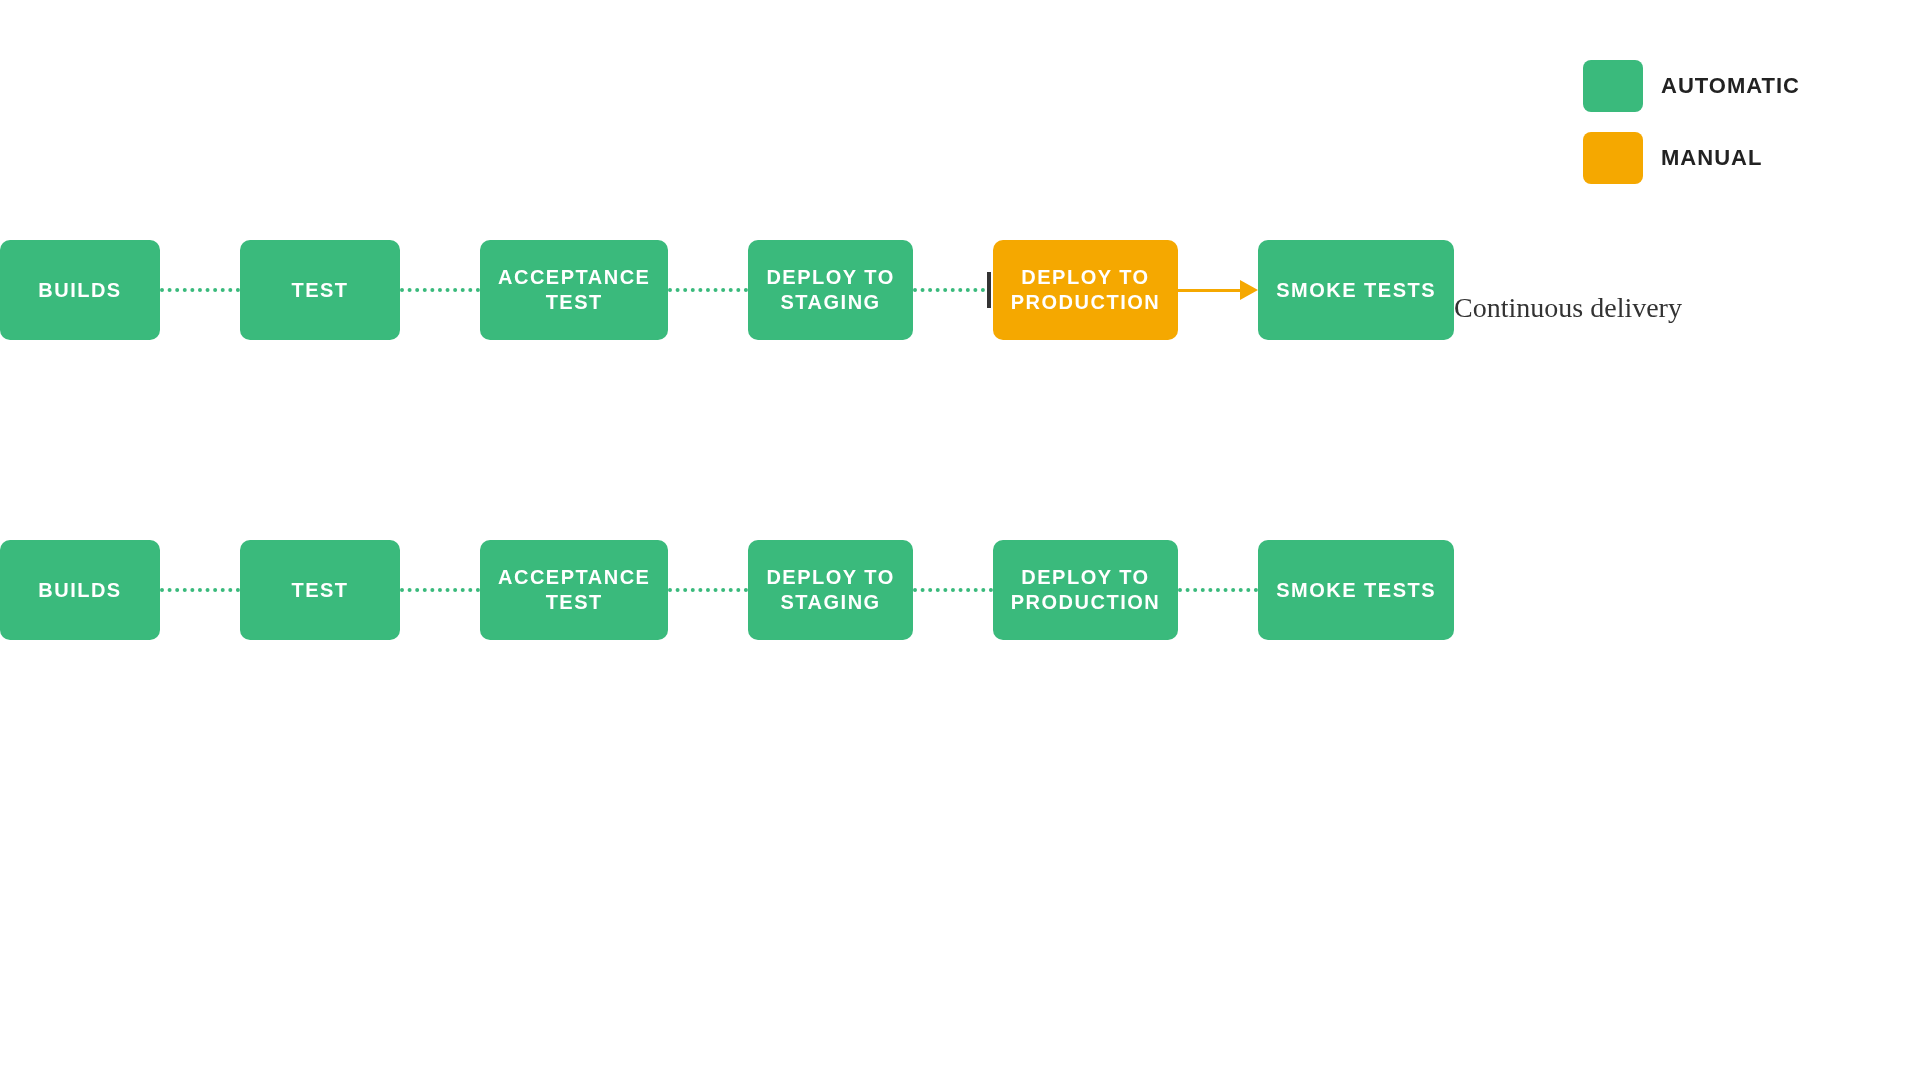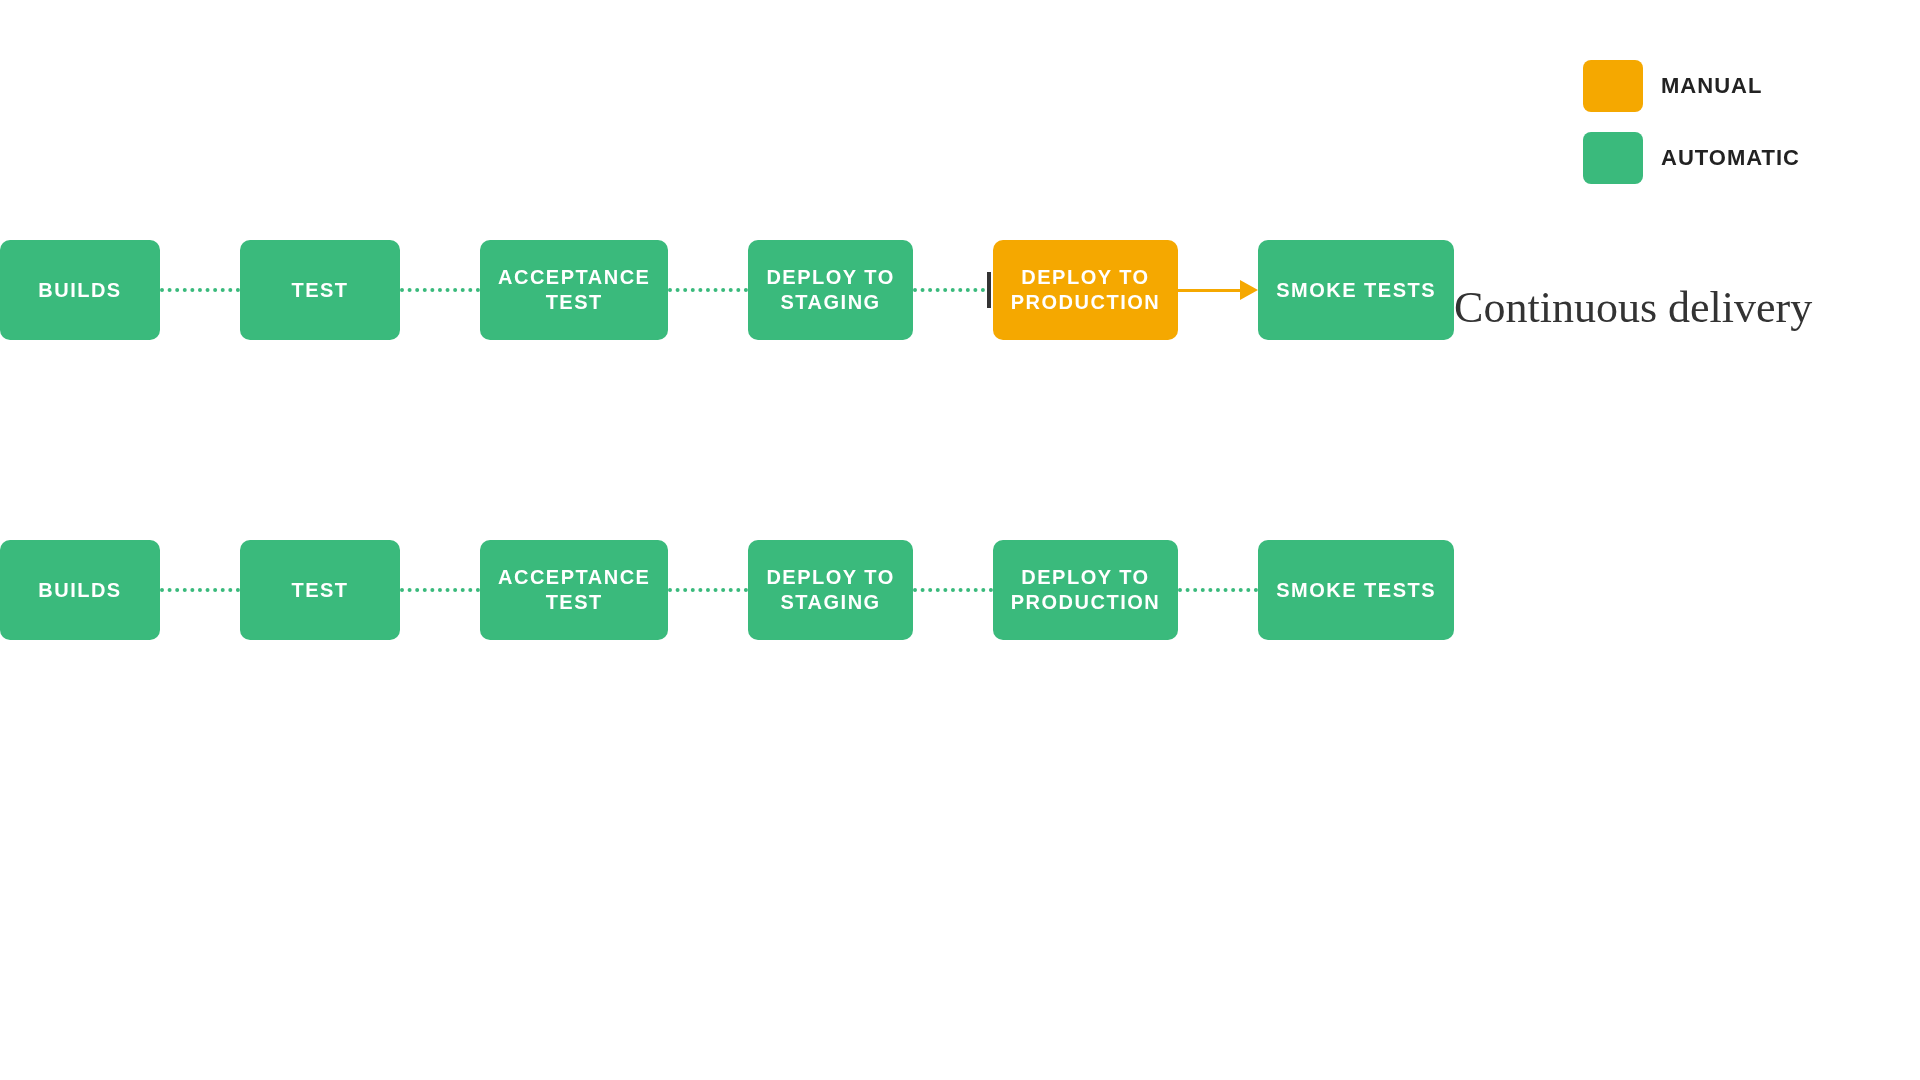--- a/index.html
+++ b/index.html
@@ -132,21 +132,21 @@
     .connector-arrow-head {
       width: 0;
       height: 0;
       border-top: 10px solid transparent;
       border-bottom: 10px solid transparent;
       border-left: 18px solid #f5a800;
     }
 
     .section-label {
       margin-top: 35px;
-      font-size: 44px;
+      font-size: 28px;
       font-weight: 400;
       color: #333;
       font-family: Georgia, 'Times New Roman', serif;
       font-style: normal;
     }
 
     
     #delivery {
       top: 240px;
     }
@@ -154,26 +154,26 @@
     
     #development {
       top: 540px;
     }
   </style>
 </head>
 <body>
 
 <div class="legend">
   <div class="legend-item">
+    <div class="legend-box green"></div>
+    <span class="legend-label">AUTOMATIC</span>
+  </div>
+  <div class="legend-item">
     <div class="legend-box orange"></div>
     <span class="legend-label">MANUAL</span>
-  </div>
-  <div class="legend-item">
-    <div class="legend-box green"></div>
-    <span class="legend-label">AUTOMATIC</span>
   </div>
 </div>
 
 <div class="pipeline-section" id="delivery">
   <div class="pipeline-row">
 
     <div class="stage-box">BUILDS</div>
 
     <div class="connector-dotted"></div>
 

